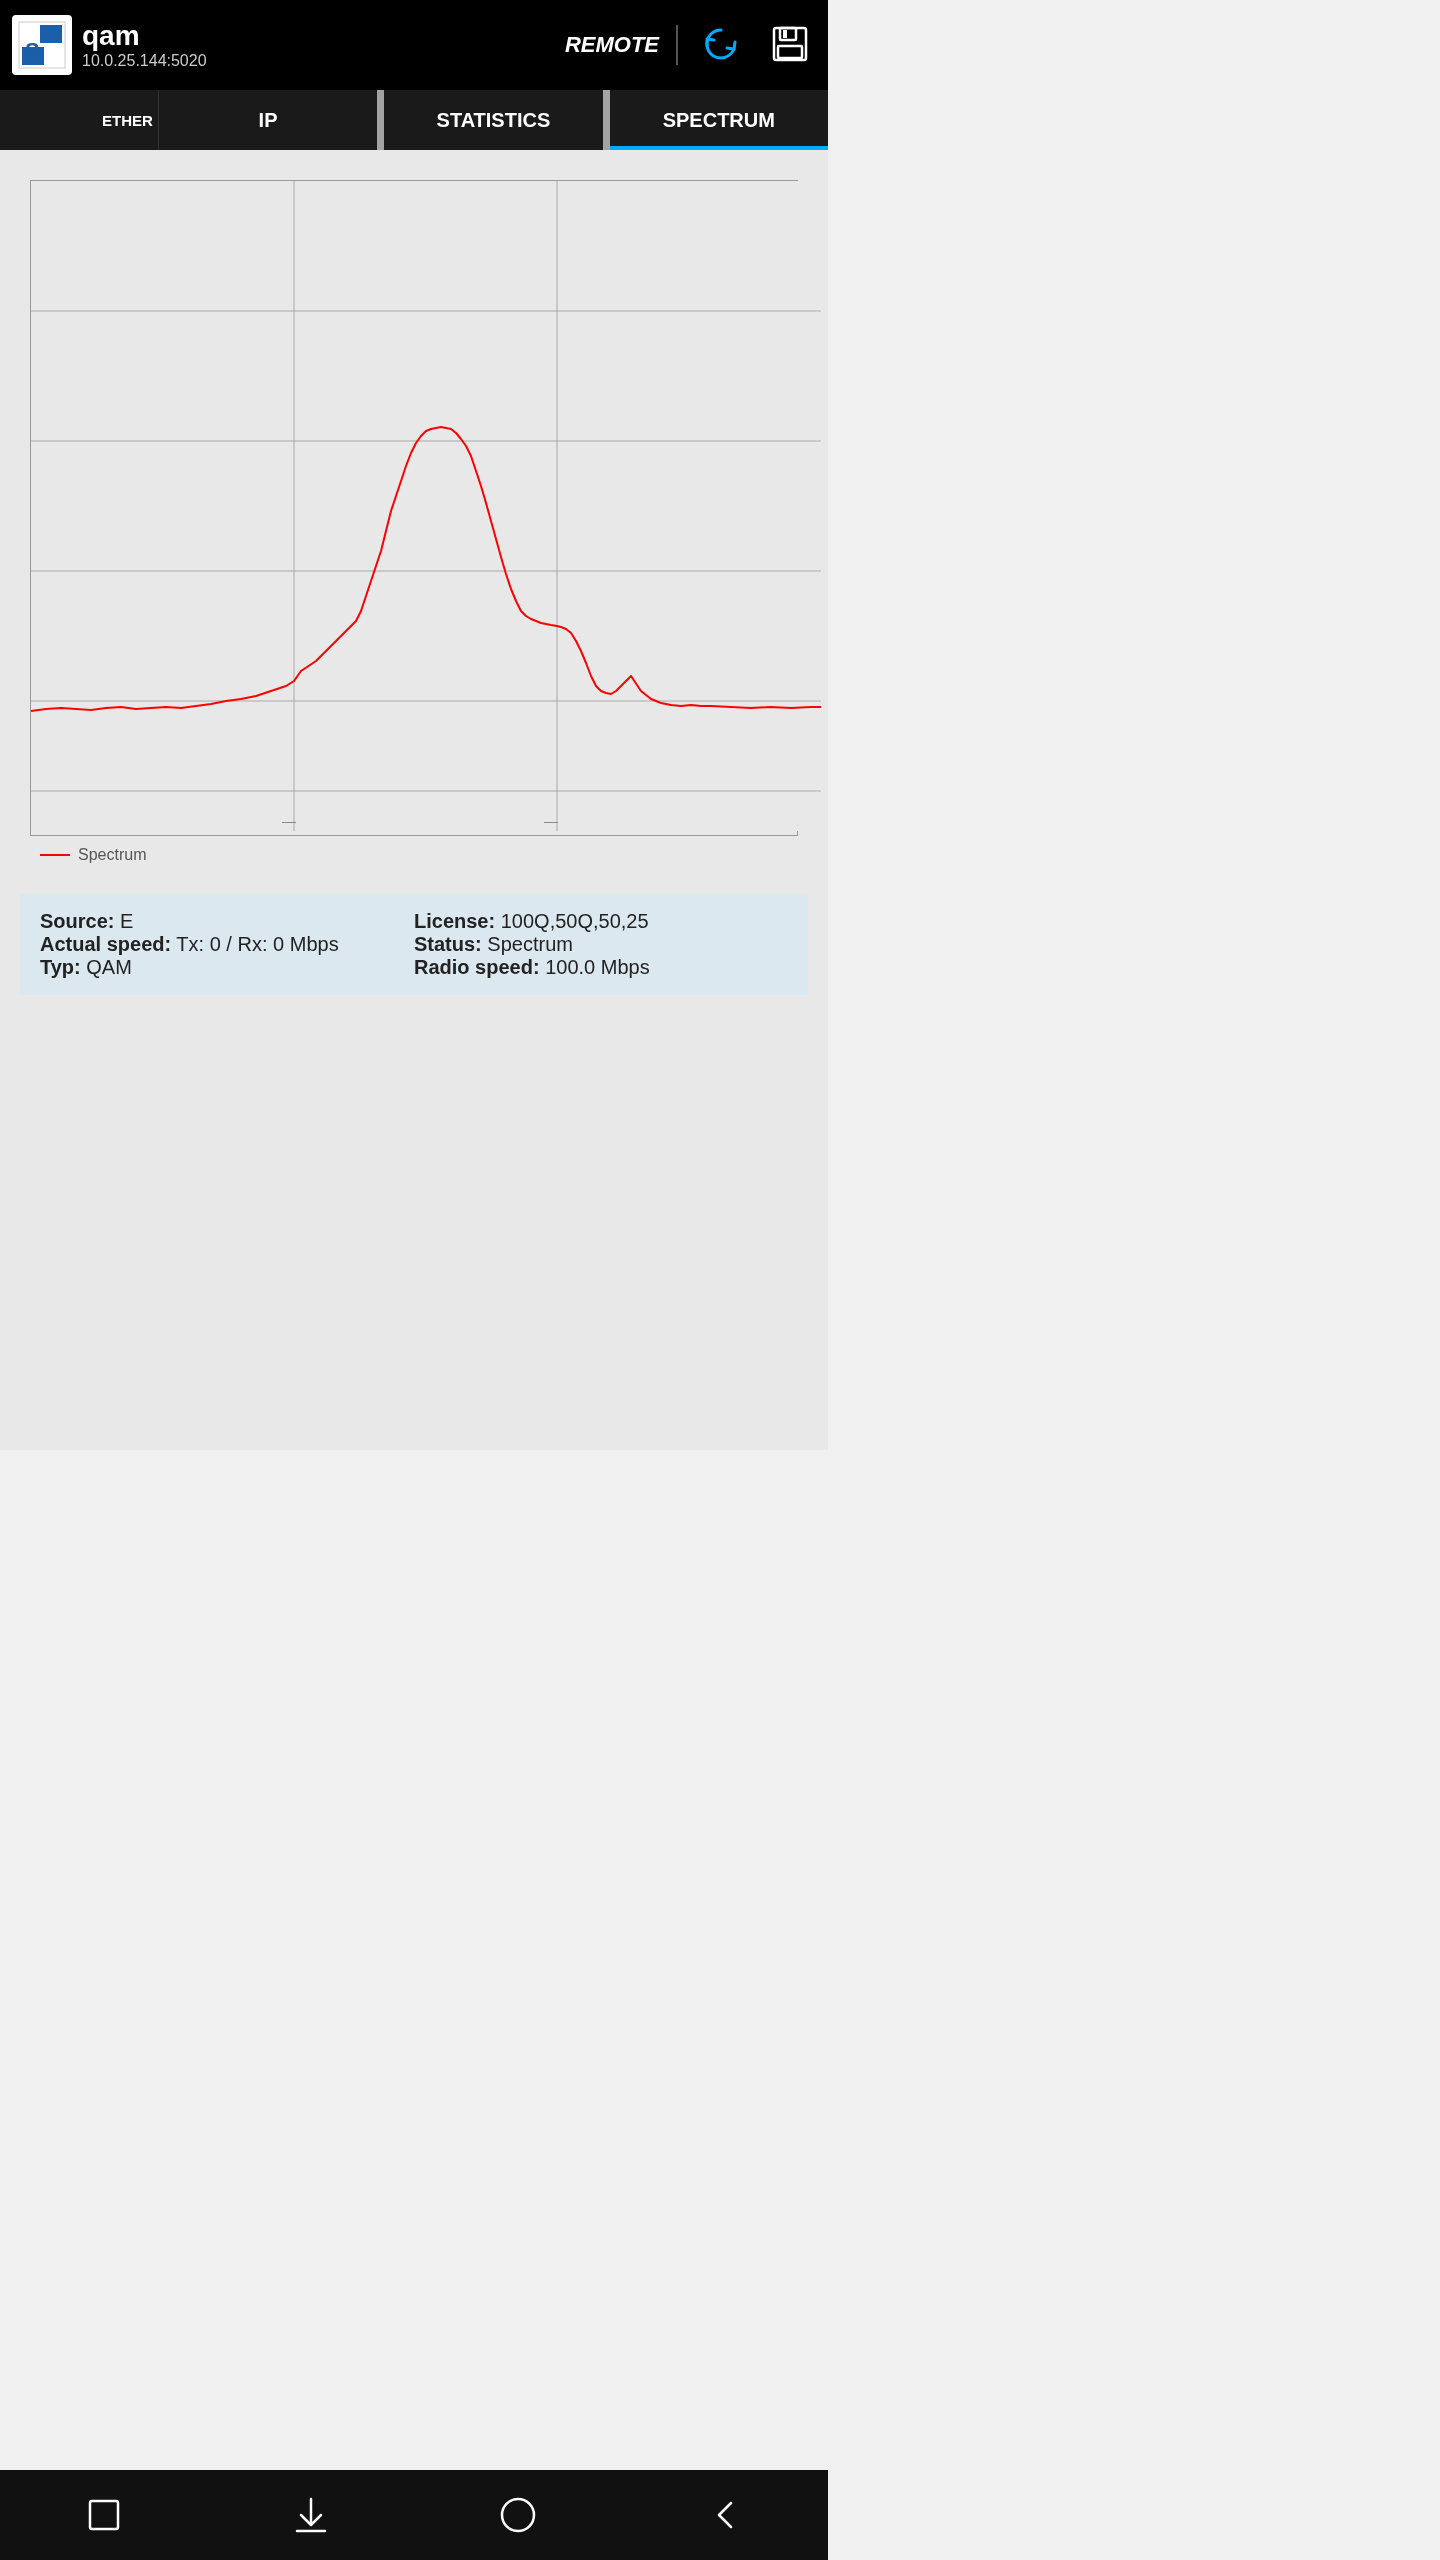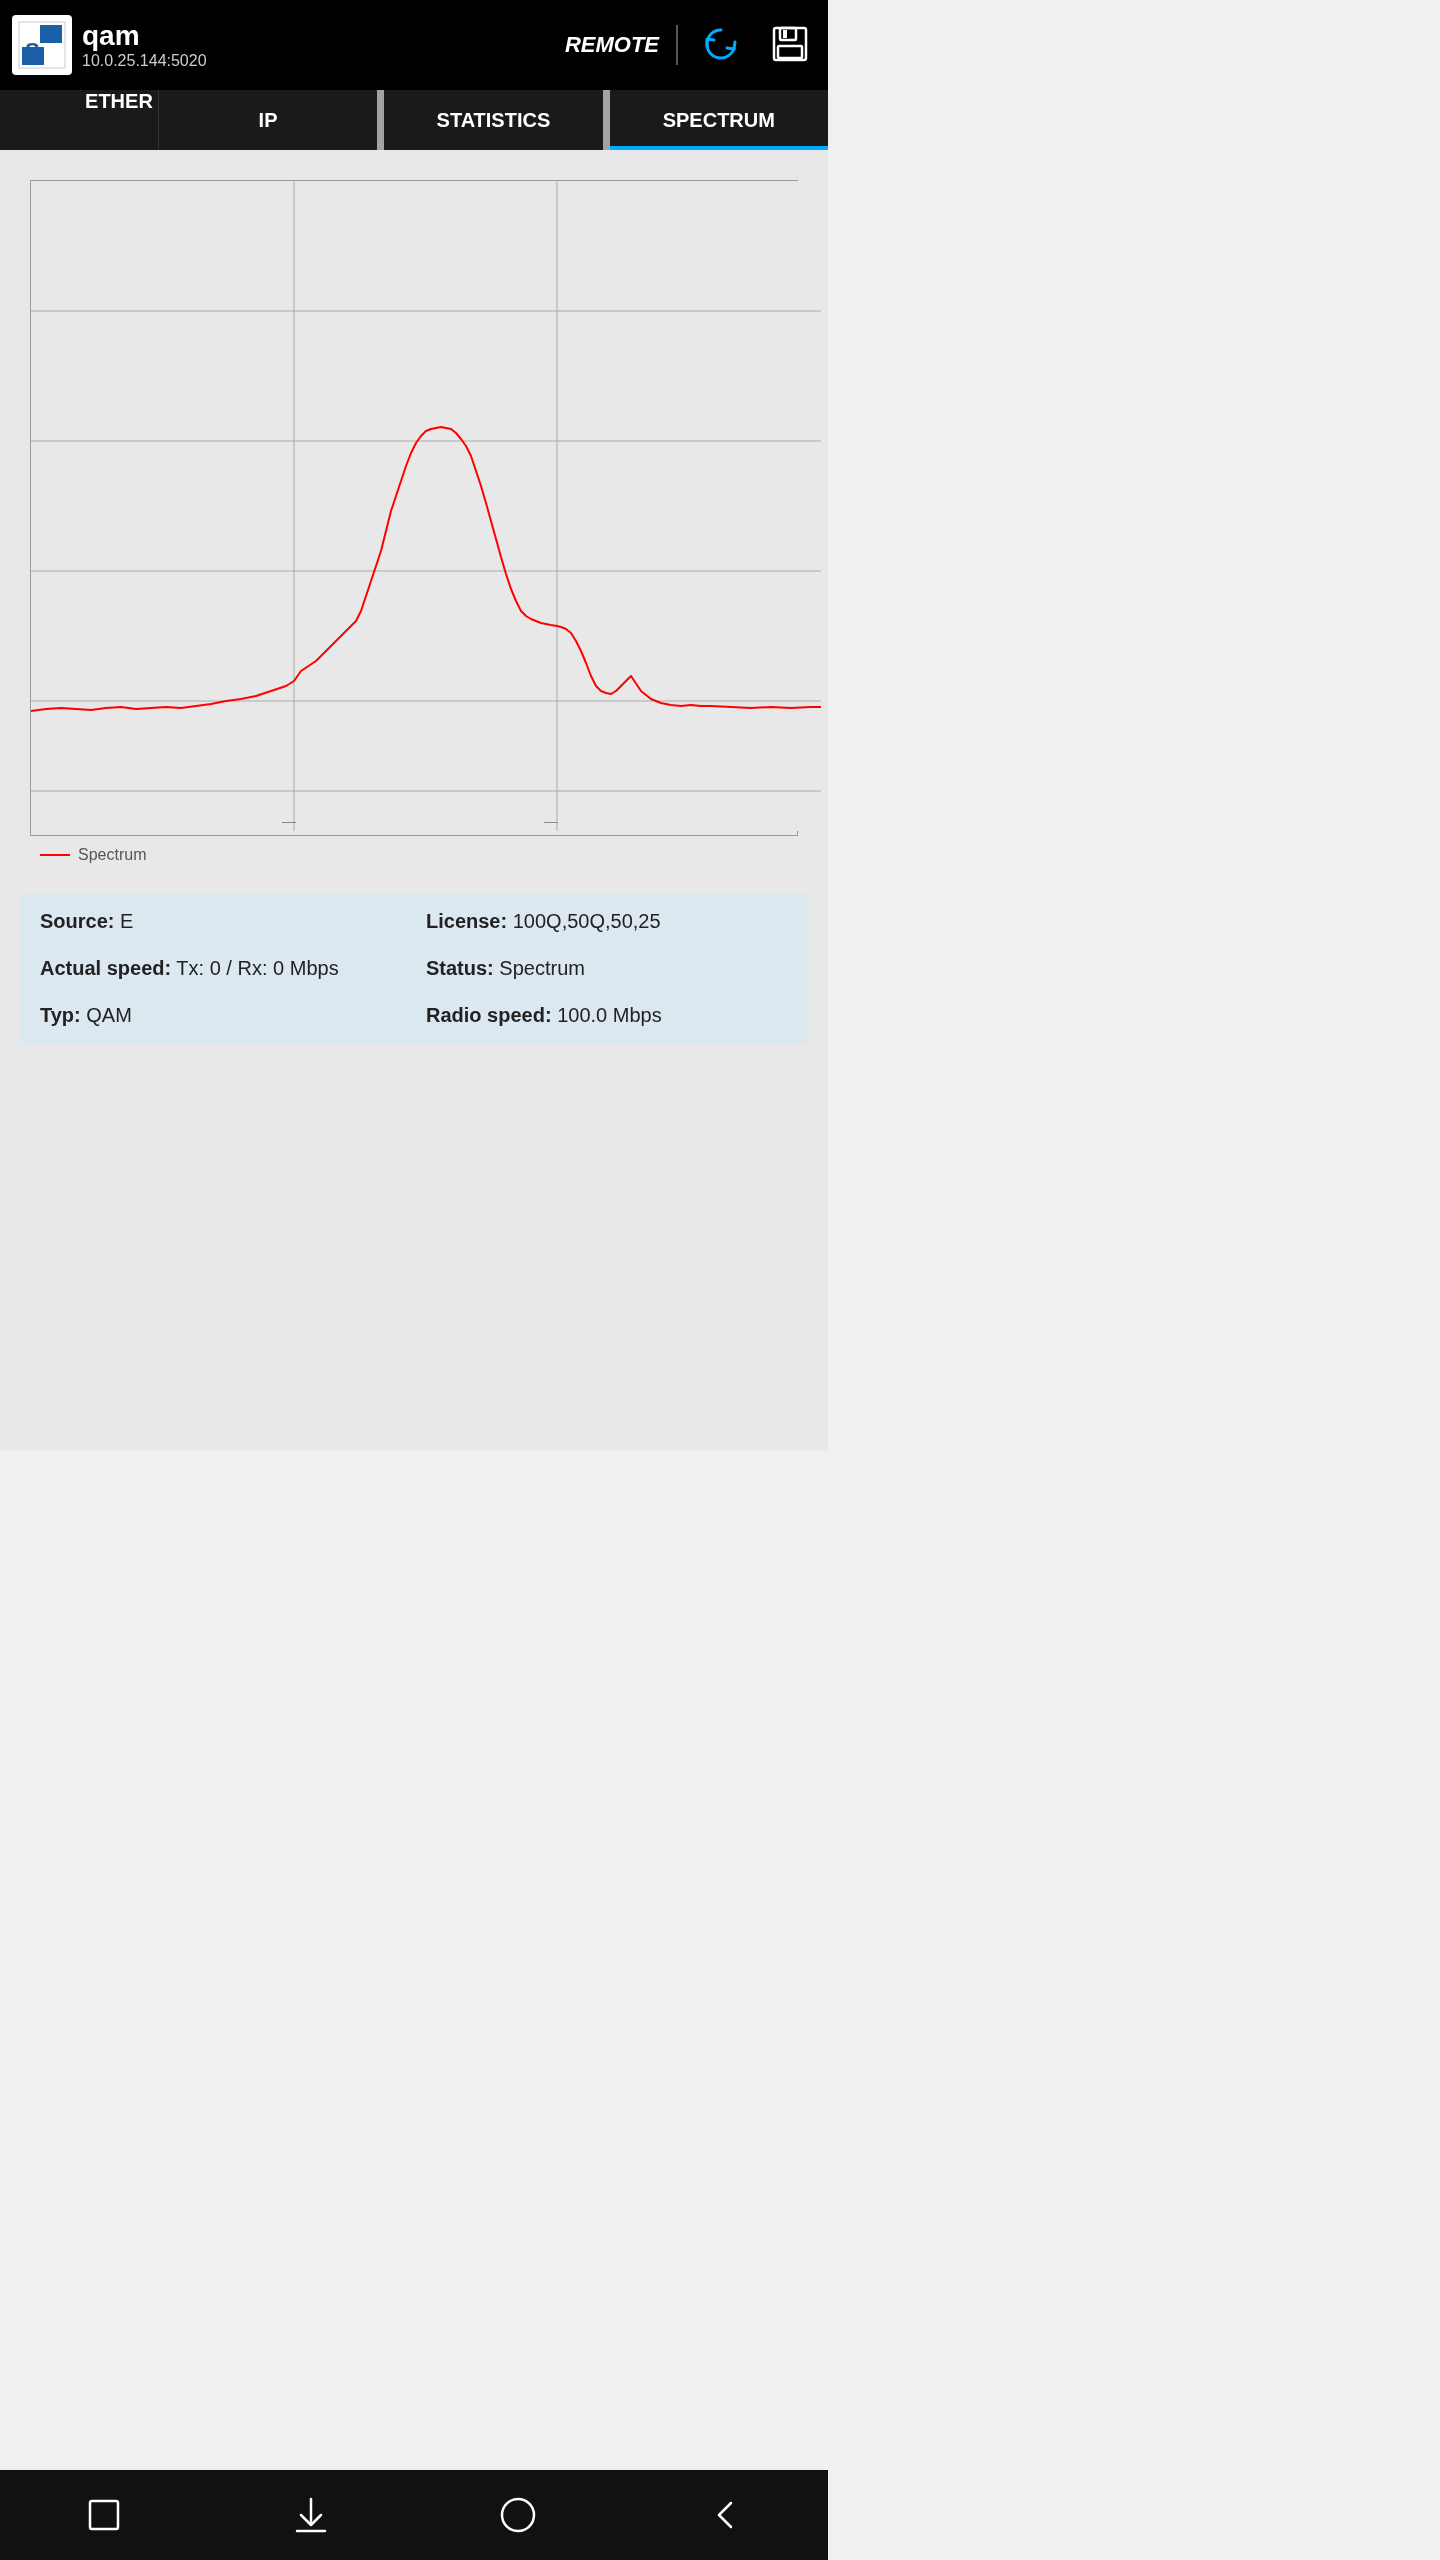--- a/index.html
+++ b/index.html
@@ -104,24 +104,25 @@
       position: absolute;
       bottom: 0;
       left: 0;
       right: 0;
       height: 4px;
       background: #00aaff;
     }
     .tab-partial {
       flex: 0.7;
       display: flex;
+      align-items: center;
       justify-content: flex-end;
       padding-right: 5px;
       color: white;
-      font-size: 20px;
+      font-size: 15px;
       font-weight: bold;
       border-right: 1px solid #333;
     }
 
     
     .main {
       background: #e8e8e8;
       min-height: 1300px;
       padding: 30px 20px;
     }
@@ -166,21 +167,21 @@
       color: #555;
     }
 
     
     .status-bar {
       background: #dce8f0;
       padding: 16px 20px;
       margin-top: 30px;
       display: grid;
       grid-template-columns: 1fr 1fr;
-      gap: 24px;
+      gap: 0;
     }
     .status-row {
       font-size: 20px;
       color: #222;
     }
     .status-label {
       font-weight: bold;
     }
 
     

